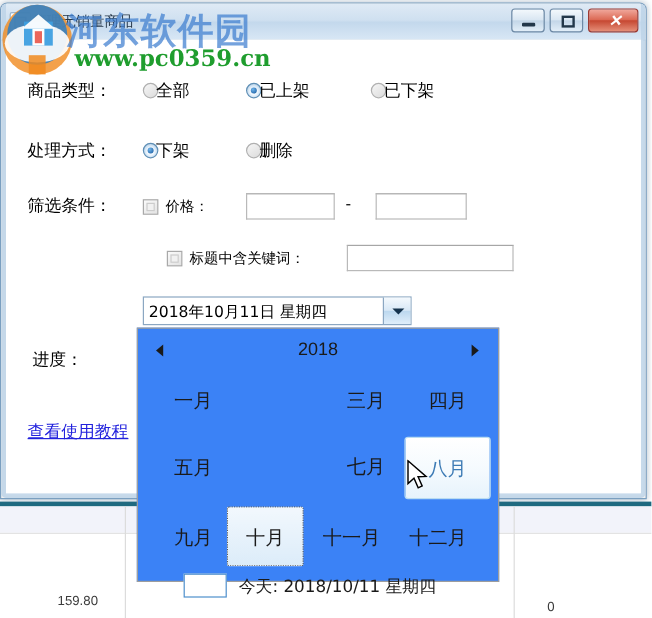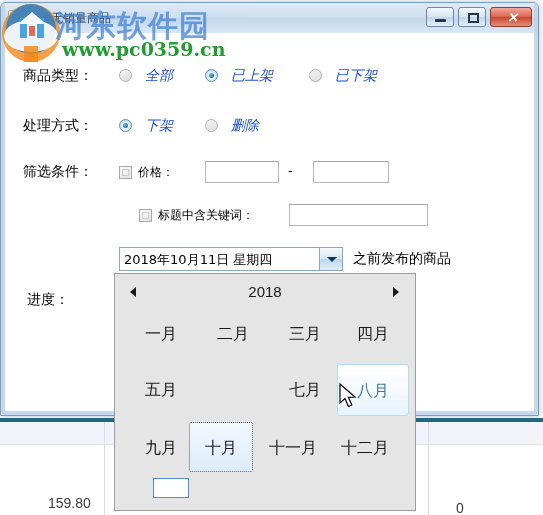--- a/index.html
+++ b/index.html
@@ -8,21 +8,21 @@
     font-family:"DejaVu Sans","Liberation Sans",sans-serif;
     background:#ffffff;
   }
 
   
   #bg-table{position:absolute;left:0;top:0;width:543px;height:515px;background:#ffffff;}
   .bg-headband{position:absolute;left:0;top:418px;width:543px;height:4px;background:#1d6a80;}
   .bg-headband2{position:absolute;left:0;top:422px;width:543px;height:22px;background:#f2f3fa;}
   .bg-vline{position:absolute;top:422px;width:1px;height:93px;background:#dcdcdc;}
   .bg-hline{position:absolute;left:0;width:543px;height:1px;background:#e3e3e3;}
-  .bg-cell{position:absolute;font-size:14px;color:#3b3b3b;font-family:"Liberation Sans",sans-serif;}
+  .bg-cell{position:absolute;font-size:11px;color:#3b3b3b;font-family:"Liberation Sans",sans-serif;}
 
   
   #dialog{
     position:absolute;left:0px;top:2px;width:539px;height:414px;
     border:1px solid #7a9fc0;border-radius:6px 6px 0 0;
     background:#f0f0f0;
     box-shadow:0 0 6px rgba(80,110,140,.45);
     box-sizing:border-box;overflow:hidden;
   }
   .win-frame{
@@ -86,22 +86,22 @@
     border:1px solid #b0b0b0;box-sizing:border-box;
   }
   .radio.on .dot{
     background:radial-gradient(circle at 50% 55%,#ffffff 0%,#eef6fd 38%,#cfe2f3 60%,#9dbdd8 100%);
     border:1px solid #5f8fb5;
   }
   .radio.on .dot:after{
     content:"";position:absolute;left:3px;top:3px;width:5px;height:5px;border-radius:50%;
     background:radial-gradient(circle at 35% 30%,#6fb4ea,#14569c);
   }
-  .radio .rtxt{position:absolute;left:26px;top:-2px;font-size:14px;color:#1d4ed8;white-space:nowrap;
-    font-family:"DejaVu Sans",sans-serif;font-style:italic;}
+  .radio .rtxt{position:absolute;left:11px;top:-2px;font-size:14px;color:#000000;white-space:nowrap;
+    font-family:"DejaVu Sans",sans-serif;}
 
   
   .chk{position:absolute;}
   .chk .box{
     position:absolute;left:0;top:0;width:13px;height:13px;box-sizing:border-box;
     background:linear-gradient(145deg,#fafafa,#e3e3e3);border:1px solid #a9a9a9;
   }
   .chk .box:after{content:"";position:absolute;left:2px;top:2px;width:7px;height:7px;
     background:#f1f1f1;border:1px solid #cccccc;box-sizing:border-box;}
   .chk .ctxt{position:absolute;left:19px;top:-2px;font-size:12px;color:#000;white-space:nowrap;
@@ -139,22 +139,22 @@
   #progress-label{position:absolute;left:22px;top:258px;font-size:14px;color:#000;
     font-family:"DejaVu Sans",sans-serif;}
   #tutorial-link{
     position:absolute;left:18px;top:318px;font-size:14px;color:#2222dd;
     text-decoration:underline;white-space:nowrap;cursor:pointer;
     font-family:"DejaVu Sans",sans-serif;
   }
 
   
   #calendar{
-    position:absolute;left:114px;top:273px;width:302px;height:238px;
-    background:#e5e5e5;border:1px solid #9d9d9d;box-sizing:border-box;
+    position:absolute;left:114px;top:273px;width:302px;height:212px;
+    background:#3b82f6;border:1px solid #9d9d9d;box-sizing:border-box;
     z-index:40;
     padding-left:22px;
   }
   #cal-header{position:absolute;left:0;top:0;width:100%;height:36px;}
   #cal-year{
     position:absolute;left:0;top:9px;width:100%;text-align:center;
     font-size:15px;color:#1a1a1a;font-family:"Liberation Sans",sans-serif;
   }
   .cal-nav{position:absolute;top:11px;width:14px;height:14px;cursor:default;}
   .cal-nav.prev{left:12px;}
@@ -274,53 +274,53 @@
     <div class="chk" style="left:134px;top:176px;">
       <span class="box"></span>
       <span class="ctxt">标题中含关键词：</span>
     </div>
     <input class="tbox" style="left: 284px; top: 171px; width: 139px; height: 22px;" value="">
 
     <div id="date-combo">
       <span id="date-value">2018年10月11日 星期四</span>
       <span id="date-arrow"></span>
     </div>
-    <div id="date-suffix">之前发布的商品</div>
 
     <div id="progress-label">进度：</div>
+    <div id="tutorial-link">查看使用教程</div>
 
   </div>
   <div class="win-frame"></div>
 </div>
 
 <div id="calendar">
   <div id="cal-header">
     <div class="cal-nav prev"></div>
     <div id="cal-year">2018</div>
     <div class="cal-nav next"></div>
   </div>
 
   <div id="cal-grid">
     <div class="mcell" style="left:14px;top:4px;">一月</div>
-    <div class="mcell" style="left:86px;top:4px;">二月</div>
     <div class="mcell" style="left:158px;top:4px;">三月</div>
     <div class="mcell" style="left:226px;top:4px;">四月</div>
 
     <div class="mcell" style="left:14px;top:60px;">五月</div>
     <div class="mcell" style="left:158px;top:60px;font-family:Liberation Serif, serif;">七月</div>
     <div class="mcell hover" style="left:222px;top:54px;width:72px;height:52px;line-height:52px;">八月</div>
 
     <div class="mcell" style="left:14px;top:118px;">九月</div>
     <div class="mcell selected" style="left:74px;top:112px;width:64px;height:50px;line-height:50px;">十月</div>
     <div class="mcell" style="left:146px;top:118px;">十一月</div>
     <div class="mcell" style="left:218px;top:118px;">十二月</div>
   </div>
 
   <div id="cal-footer">
     <div id="today-swatch"></div>
+    <div id="today-text">今天: 2018/10/11 星期四</div>
   </div>
 </div>
 
 <svg id="cursor" viewBox="0 0 18 26">
   <polygon points="1,1 1,20 6,15.5 9.5,23.5 12.8,22 9.4,14.3 16,14" fill="#ffffff" stroke="#000000" stroke-width="1.2"></polygon>
 </svg>
 
 <svg id="wm-logo" viewBox="0 0 62 62">
   <circle cx="31" cy="31" r="29" fill="#f08a1e" opacity="0.8"></circle>
   <circle cx="31" cy="27" r="25" fill="#2a7fc9" opacity="0.85"></circle>

